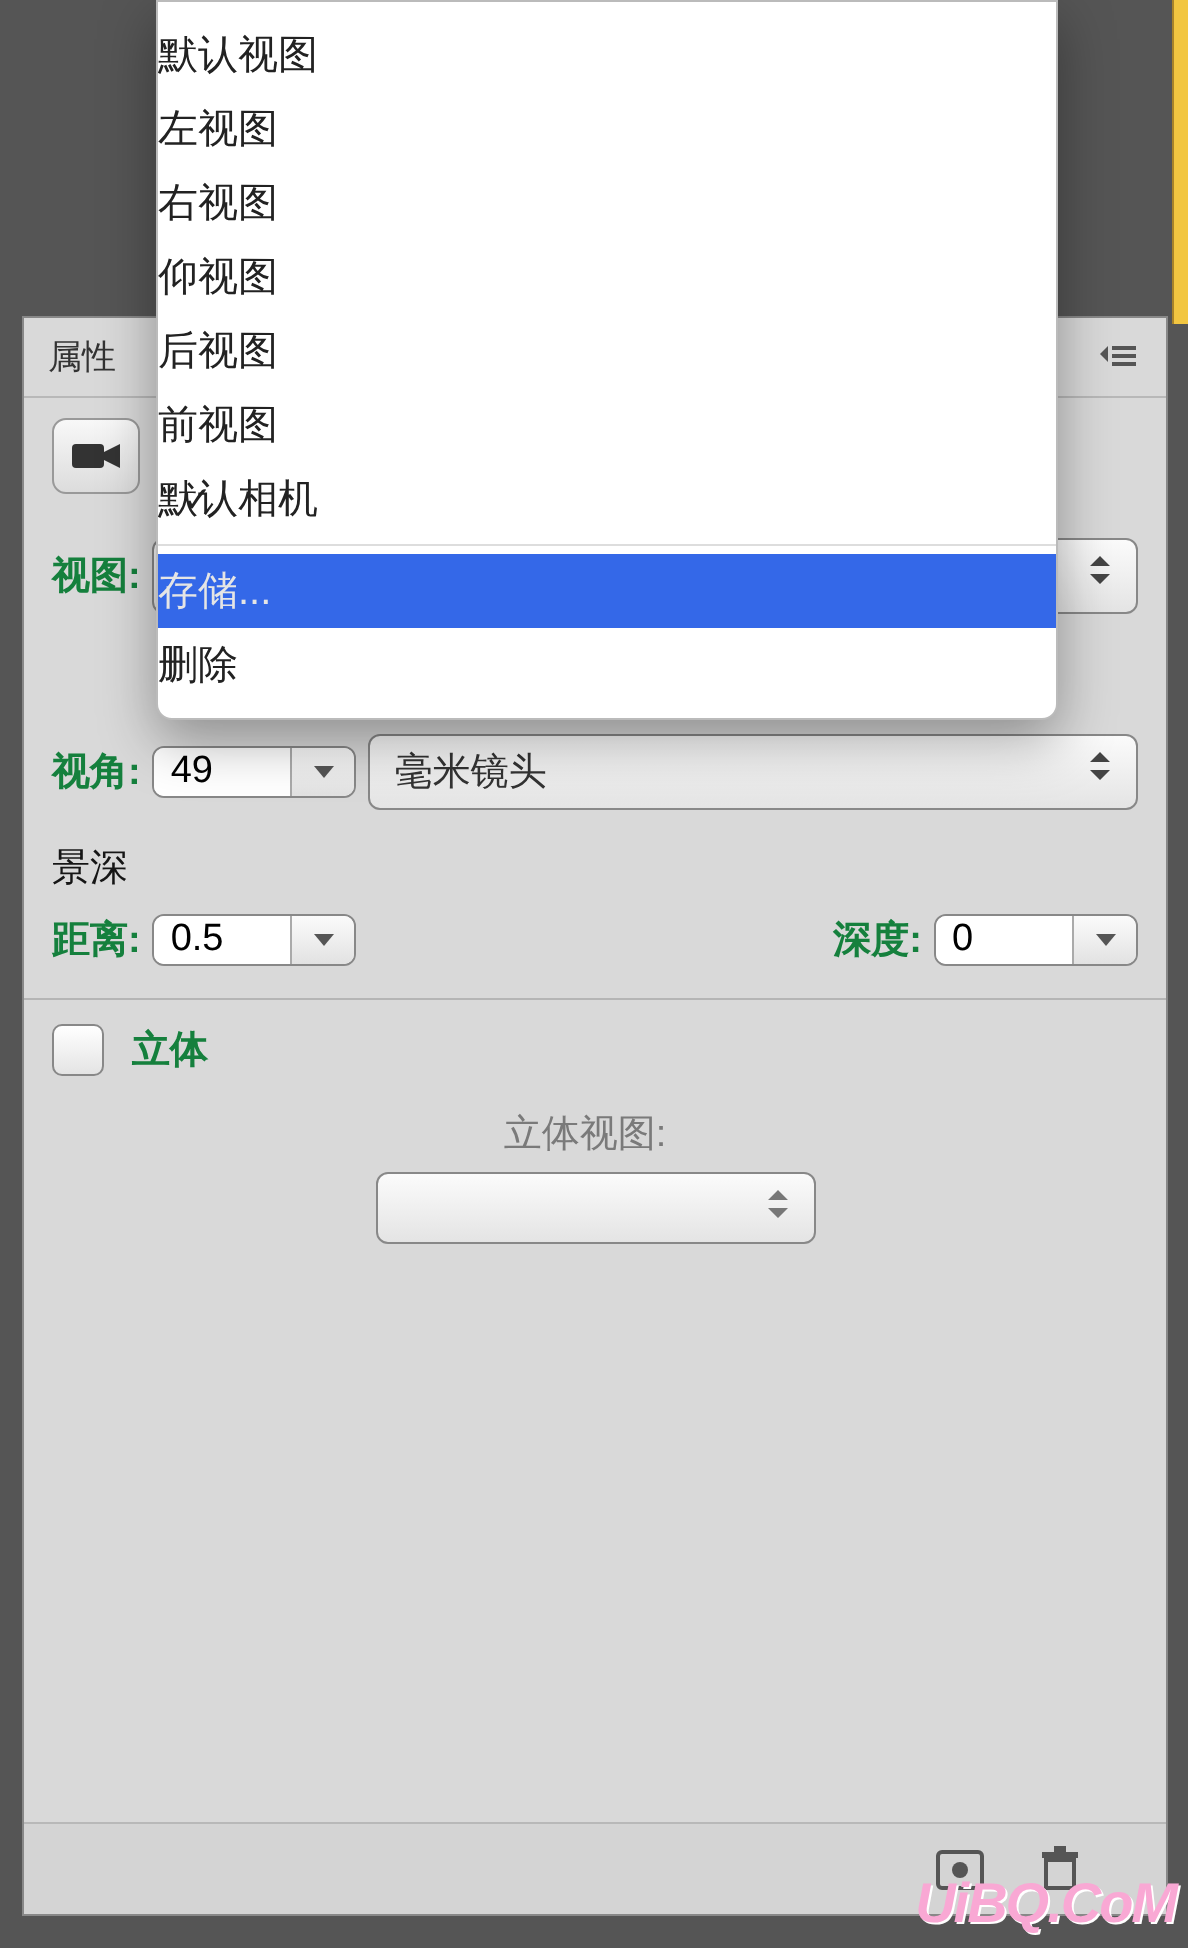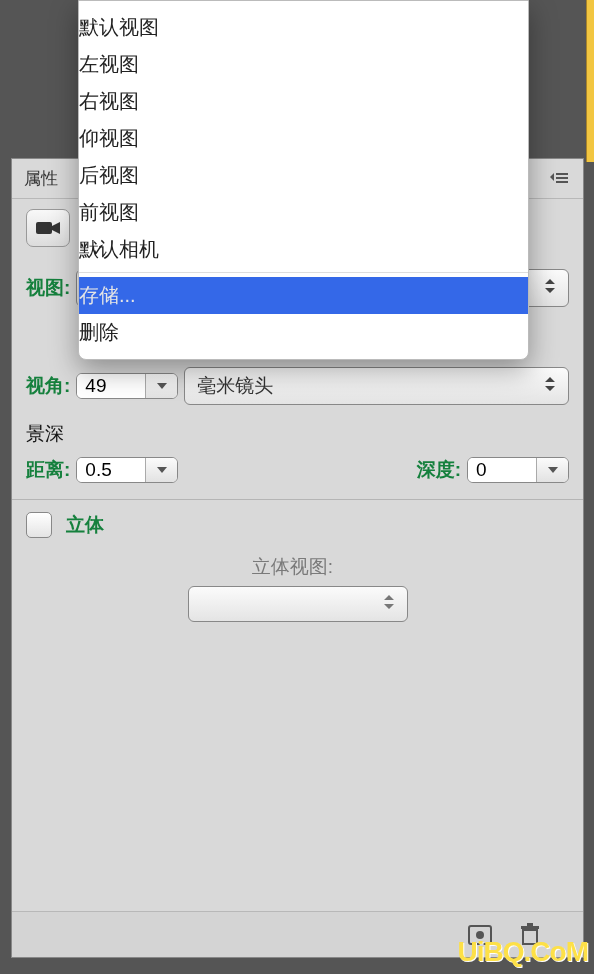--- a/index.html
+++ b/index.html
@@ -181,22 +181,23 @@
       background: #f2c641;
       border-left: 1px solid #a8832a;
     }
     
     .watermark {
       position: absolute;
       right: 6px;
       bottom: 6px;
       font-family: "Arial Black", Arial, sans-serif;
       font-weight: 900;
+      font-style: italic;
       font-size: 28px;
-      color: #fde047;
+      color: #f9a8d4;
       letter-spacing: -1px;
       text-shadow: 1px 1px 0 #fff;
       margin-top: 48px;
     }
   </style>
 </head>
 <body>
 
 <div class="yellow-bar"></div>
 

